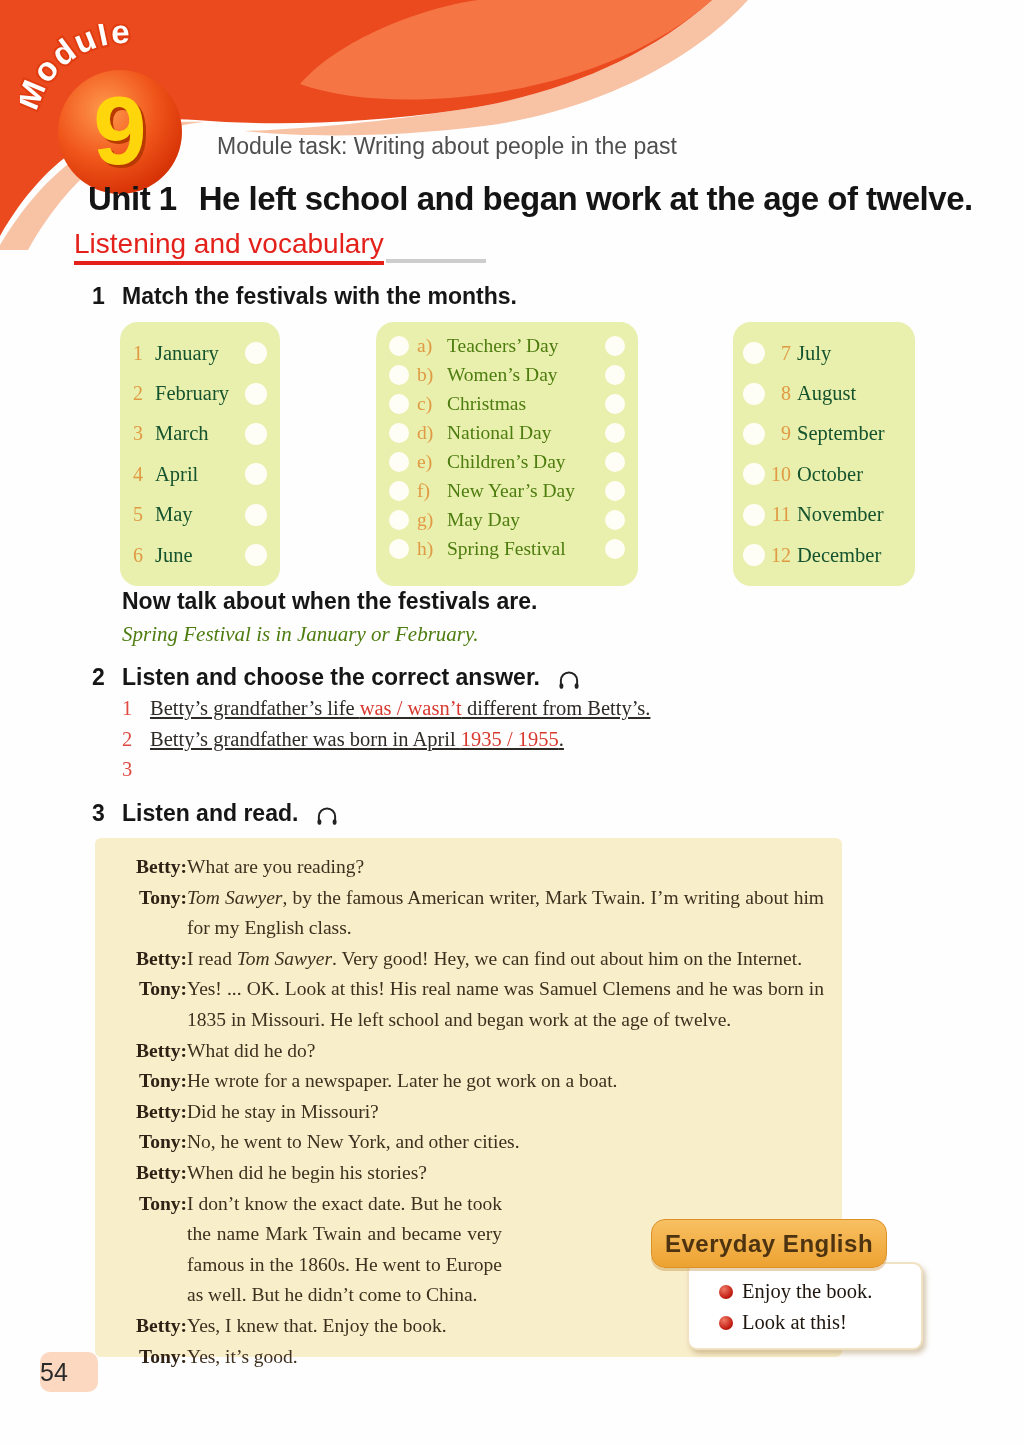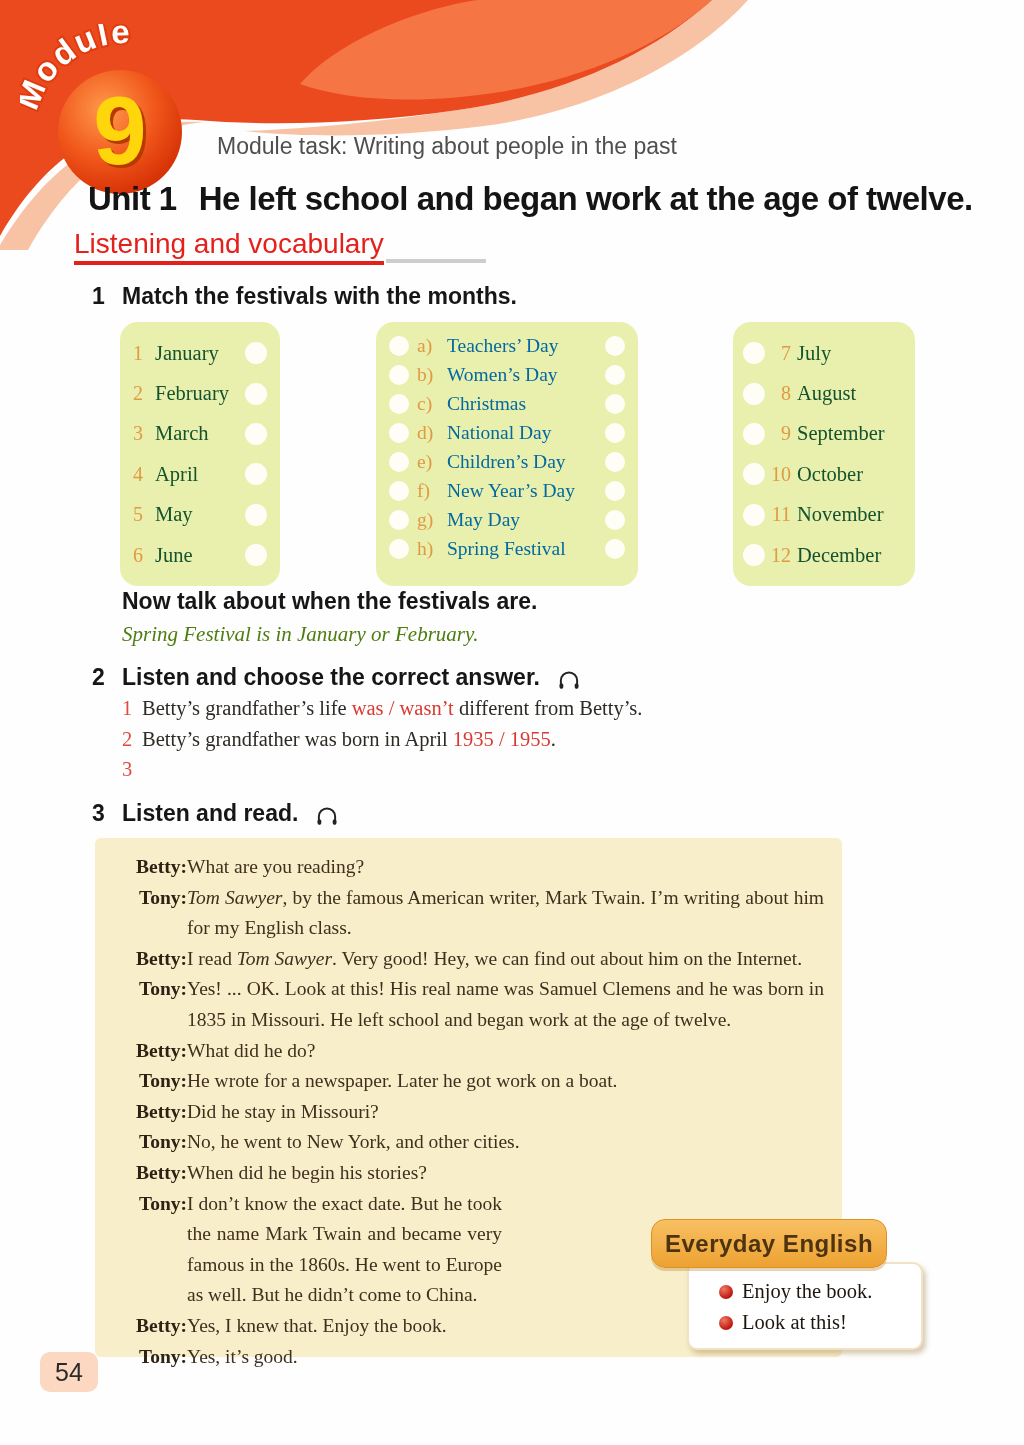--- a/index.html
+++ b/index.html
@@ -28,38 +28,38 @@
   
   .match-row{position:absolute;top:322px;left:120px;display:flex;}
   .gbox{background:#e9efad;border-radius:18px;box-sizing:border-box;}
   .box-months-l{width:160px;padding:11px 13px;}
   .box-fest{width:262px;margin-left:96px;padding:9px 13px;}
   .box-months-r{width:182px;margin-left:95px;padding:11px 10px;}
   .mrow{display:flex;align-items:center;height:40.4px;}
   .frow{display:flex;align-items:center;height:29px;}
   .onum{font-family:"Liberation Serif","DejaVu Serif",serif;color:#e09a43;font-size:20px;}
   .mlabel{font-family:"Liberation Serif","DejaVu Serif",serif;color:#14532d;font-size:20.5px;margin-left:8px;}
-  .flabel{font-family:"Liberation Serif","DejaVu Serif",serif;color:#0369a1;font-size:19.5px;margin-left:4px;}
+  .flabel{font-family:"Liberation Serif","DejaVu Serif",serif;color:#4d7c0f;font-size:19.5px;margin-left:4px;}
   .dot{width:22px;height:22px;border-radius:50%;background:#fffef6;flex:none;}
   .dot-s{width:20px;height:20px;border-radius:50%;background:#fffef6;flex:none;}
   .ml-auto{margin-left:auto;}
   .num-r{width:26px;text-align:right;flex:none;}
   .num-l{width:14px;text-align:left;flex:none;}
   .fletter{width:26px;margin-left:8px;flex:none;}
 
   .talk-prompt{position:absolute;top:588px;left:122px;font-size:23px;font-weight:700;color:#161616;}
   .example-line{position:absolute;top:622px;left:122px;font-size:21px;font-style:italic;color:#4d7c0f;
                 font-family:"Liberation Serif","DejaVu Serif",serif;}
 
   
   .ex2-items{position:absolute;top:697px;left:122px;}
   .ex2-item{display:flex;height:30.5px;align-items:baseline;
             font-family:"Liberation Serif","DejaVu Serif",serif;font-size:20.5px;color:#2e2b26;}
   .ex2-item .inum{color:#df4a41;width:18px;flex:none;}
-  .ex2-item .itext{margin-left:2px;}
+  .ex2-item .itext{margin-left:10px;text-decoration:underline;}
   .seg-red{color:#d93a30;}
   .seg-italic{font-style:italic;}
 
   
   .dialog-box{position:absolute;top:838px;left:95px;width:747px;height:519px;
               background:#f8eeca;border-radius:6px;}
   .dlg-content{padding:14px 18px 0 28px;}
   .dlg-entry{display:flex;font-family:"Liberation Serif","DejaVu Serif",serif;
              font-size:19.5px;line-height:30.6px;color:#3f2f1e;}
   .dlg-name{width:64px;flex:none;text-align:right;font-weight:700;color:#2f2215;}
@@ -74,21 +74,21 @@
           background:linear-gradient(#f8c063,#eda231);border:1px solid #dd9026;
           box-shadow:0 3px 0 rgba(190,130,40,.35);display:flex;align-items:center;justify-content:center;
           font-size:24px;font-weight:700;color:#4e3310;letter-spacing:0.5px;}
   .ee-row{display:flex;align-items:center;height:31px;font-family:"Liberation Serif","DejaVu Serif",serif;
           font-size:20.5px;color:#1e160e;}
   .ee-bullet{width:14px;height:14px;border-radius:50%;flex:none;margin-right:9px;
              background:radial-gradient(circle at 35% 30%,#f07a64,#c21d14 65%,#8e0f08);}
 
   
   .page-num{position:absolute;left:40px;top:1352px;width:58px;height:40px;background:#fbd8bf;
-            border-radius:10px;display:flex;align-items:center;justify-content:center;
+            border-radius:10px;display:flex;align-items:center;justify-content:flex-start;
             font-size:25px;color:#2a2a2a;}
 </style>
 </head>
 <body>
 
 <div class="page">
 
   <svg class="swoosh" width="1024" height="250" viewBox="0 0 1024 250">
     <path d="M0,245 C56,152 124,118 204,122 C132,130 76,166 28,250 L0,250 Z" fill="#f8c2a4"></path>
     <path d="M748,0 C692,62 592,112 484,126 C396,137 308,138 244,131 C306,129 380,122 458,110 C556,96 648,58 712,0 Z" fill="#f8c2a4"></path>

